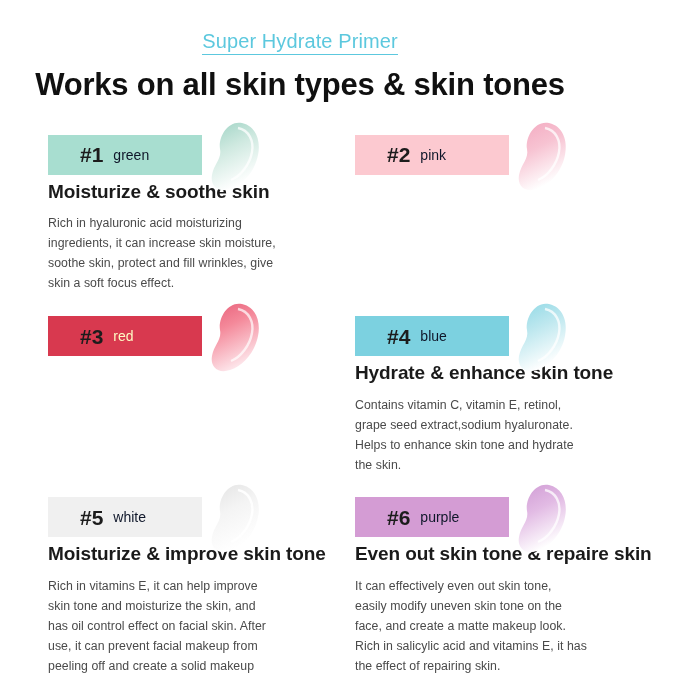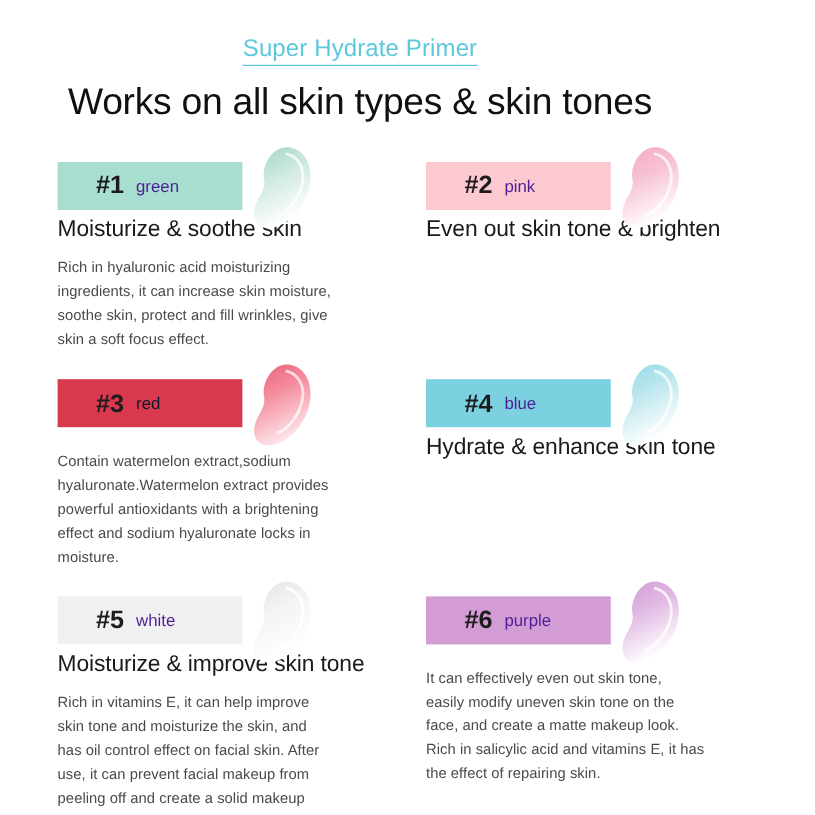--- a/index.html
+++ b/index.html
@@ -33,21 +33,21 @@
     color: #5cc8de;
     letter-spacing: 0.1px;
     border-bottom: 1.5px solid #5cc8de;
     padding-bottom: 1px;
     line-height: 1.15;
   }
   .headline {
     text-align: center;
     font-size: 31px;
     color: #101010;
-    font-weight: 400;
+    font-weight: 700;
     line-height: 1.15;
     margin-top: 12px;
     letter-spacing: -0.2px;
     white-space: nowrap;
   }
 
   
   .grid {
     position: relative;
     margin-top: 18px;
@@ -79,42 +79,42 @@
   }
   .band-num {
     font-size: 21px;
     font-weight: 700;
     color: #1c1c1c;
     letter-spacing: 0px;
     line-height: 1;
   }
   .band-name {
     font-size: 14px;
-    color: #4c1d95;
+    color: #0f172a;
     margin-left: 10px;
     line-height: 1;
   }
   .band.dark .band-num { color: #1c1c1c; }
-  .band.dark .band-name { color: #0f172a; }
+  .band.dark .band-name { color: #fef9c3; }
 
   
   .swatch {
     position: absolute;
     left: 150px;
     top: -2px;
     width: 66px;
     height: 76px;
     pointer-events: none;
   }
   .swatch svg { display: block; width: 100%; height: 100%; }
 
   .subhead {
     font-size: 19px;
     color: #1a1a1a;
-    font-weight: 400;
+    font-weight: 700;
     line-height: 1.2;
     margin-top: -2px;
     letter-spacing: -0.1px;
     white-space: nowrap;
   }
   .body-copy {
     font-size: 12.3px;
     color: #4a4a4a;
     line-height: 1.62;
     margin-top: 11px;
@@ -175,21 +175,20 @@
                 <stop offset="0%" stop-color="#f3a9c0"></stop>
                 <stop offset="45%" stop-color="#f7c3d2"></stop>
                 <stop offset="100%" stop-color="#ffffff"></stop>
               </linearGradient>
             </defs>
             <path d="M44 4 C58 7 63 22 60 36 C57 52 45 66 32 70 C20 74 12 67 14 56 C16 45 24 40 22 30 C20 18 30 1 44 4 Z" fill="url(#g2)"></path>
             <path d="M40 9 C51 11 56 22 54 33 C52 45 43 57 33 61" fill="none" stroke="#ffffff" stroke-width="2.4" opacity="0.75"></path>
           </svg>
         </div>
       </div>
-      <div class="subhead">Even out skin tone &amp; brighten</div>
     </div>
 
     <div class="card">
       <div class="band-row">
         <div class="band dark" style="background: rgb(216, 57, 79);">
           <span class="band-num">#3</span>
           <span class="band-name">red</span>
         </div>
         <div class="swatch">
           <svg viewBox="0 0 66 76">
@@ -198,25 +197,20 @@
                 <stop offset="0%" stop-color="#e8607a"></stop>
                 <stop offset="40%" stop-color="#f4899a"></stop>
                 <stop offset="100%" stop-color="#fde5ea"></stop>
               </linearGradient>
             </defs>
             <path d="M44 4 C58 7 63 22 60 36 C57 52 45 66 32 70 C20 74 12 67 14 56 C16 45 24 40 22 30 C20 18 30 1 44 4 Z" fill="url(#g3)"></path>
             <path d="M40 9 C51 11 56 22 54 33 C52 45 43 57 33 61" fill="none" stroke="#ffffff" stroke-width="2.4" opacity="0.7"></path>
           </svg>
         </div>
       </div>
-      <div class="body-copy">Contain watermelon extract,sodium
-hyaluronate.Watermelon extract provides
-powerful antioxidants with a brightening
-effect and sodium hyaluronate locks in
-moisture.</div>
     </div>
 
     <div class="card">
       <div class="band-row">
         <div class="band" style="background: rgb(124, 209, 224);">
           <span class="band-num">#4</span>
           <span class="band-name">blue</span>
         </div>
         <div class="swatch">
           <svg viewBox="0 0 66 76">
@@ -226,20 +220,24 @@
                 <stop offset="45%" stop-color="#bfe8ef"></stop>
                 <stop offset="100%" stop-color="#ffffff"></stop>
               </linearGradient>
             </defs>
             <path d="M44 4 C58 7 63 22 60 36 C57 52 45 66 32 70 C20 74 12 67 14 56 C16 45 24 40 22 30 C20 18 30 1 44 4 Z" fill="url(#g4)"></path>
             <path d="M40 9 C51 11 56 22 54 33 C52 45 43 57 33 61" fill="none" stroke="#ffffff" stroke-width="2.4" opacity="0.75"></path>
           </svg>
         </div>
       </div>
       <div class="subhead">Hydrate &amp; enhance skin tone</div>
+      <div class="body-copy">Contains vitamin C, vitamin E, retinol,
+grape seed extract,sodium hyaluronate.
+Helps to enhance skin tone and hydrate
+the skin.</div>
     </div>
 
     <div class="card">
       <div class="band-row">
         <div class="band" style="background: rgb(240, 240, 240);">
           <span class="band-num">#5</span>
           <span class="band-name">white</span>
         </div>
         <div class="swatch">
           <svg viewBox="0 0 66 76">
@@ -276,20 +274,21 @@
                 <stop offset="0%" stop-color="#cf9ad4"></stop>
                 <stop offset="45%" stop-color="#e2bbe4"></stop>
                 <stop offset="100%" stop-color="#ffffff"></stop>
               </linearGradient>
             </defs>
             <path d="M44 4 C58 7 63 22 60 36 C57 52 45 66 32 70 C20 74 12 67 14 56 C16 45 24 40 22 30 C20 18 30 1 44 4 Z" fill="url(#g6)"></path>
             <path d="M40 9 C51 11 56 22 54 33 C52 45 43 57 33 61" fill="none" stroke="#ffffff" stroke-width="2.4" opacity="0.75"></path>
           </svg>
         </div>
       </div>
+      <div class="subhead">Even out skin tone &amp; repaire skin</div>
       <div class="body-copy">It can effectively even out skin tone,
 easily modify uneven skin tone on the
 face, and create a matte makeup look.
 Rich in salicylic acid and vitamins E, it has
 the effect of repairing skin.</div>
     </div>
 
   </div>
 </div>
 

